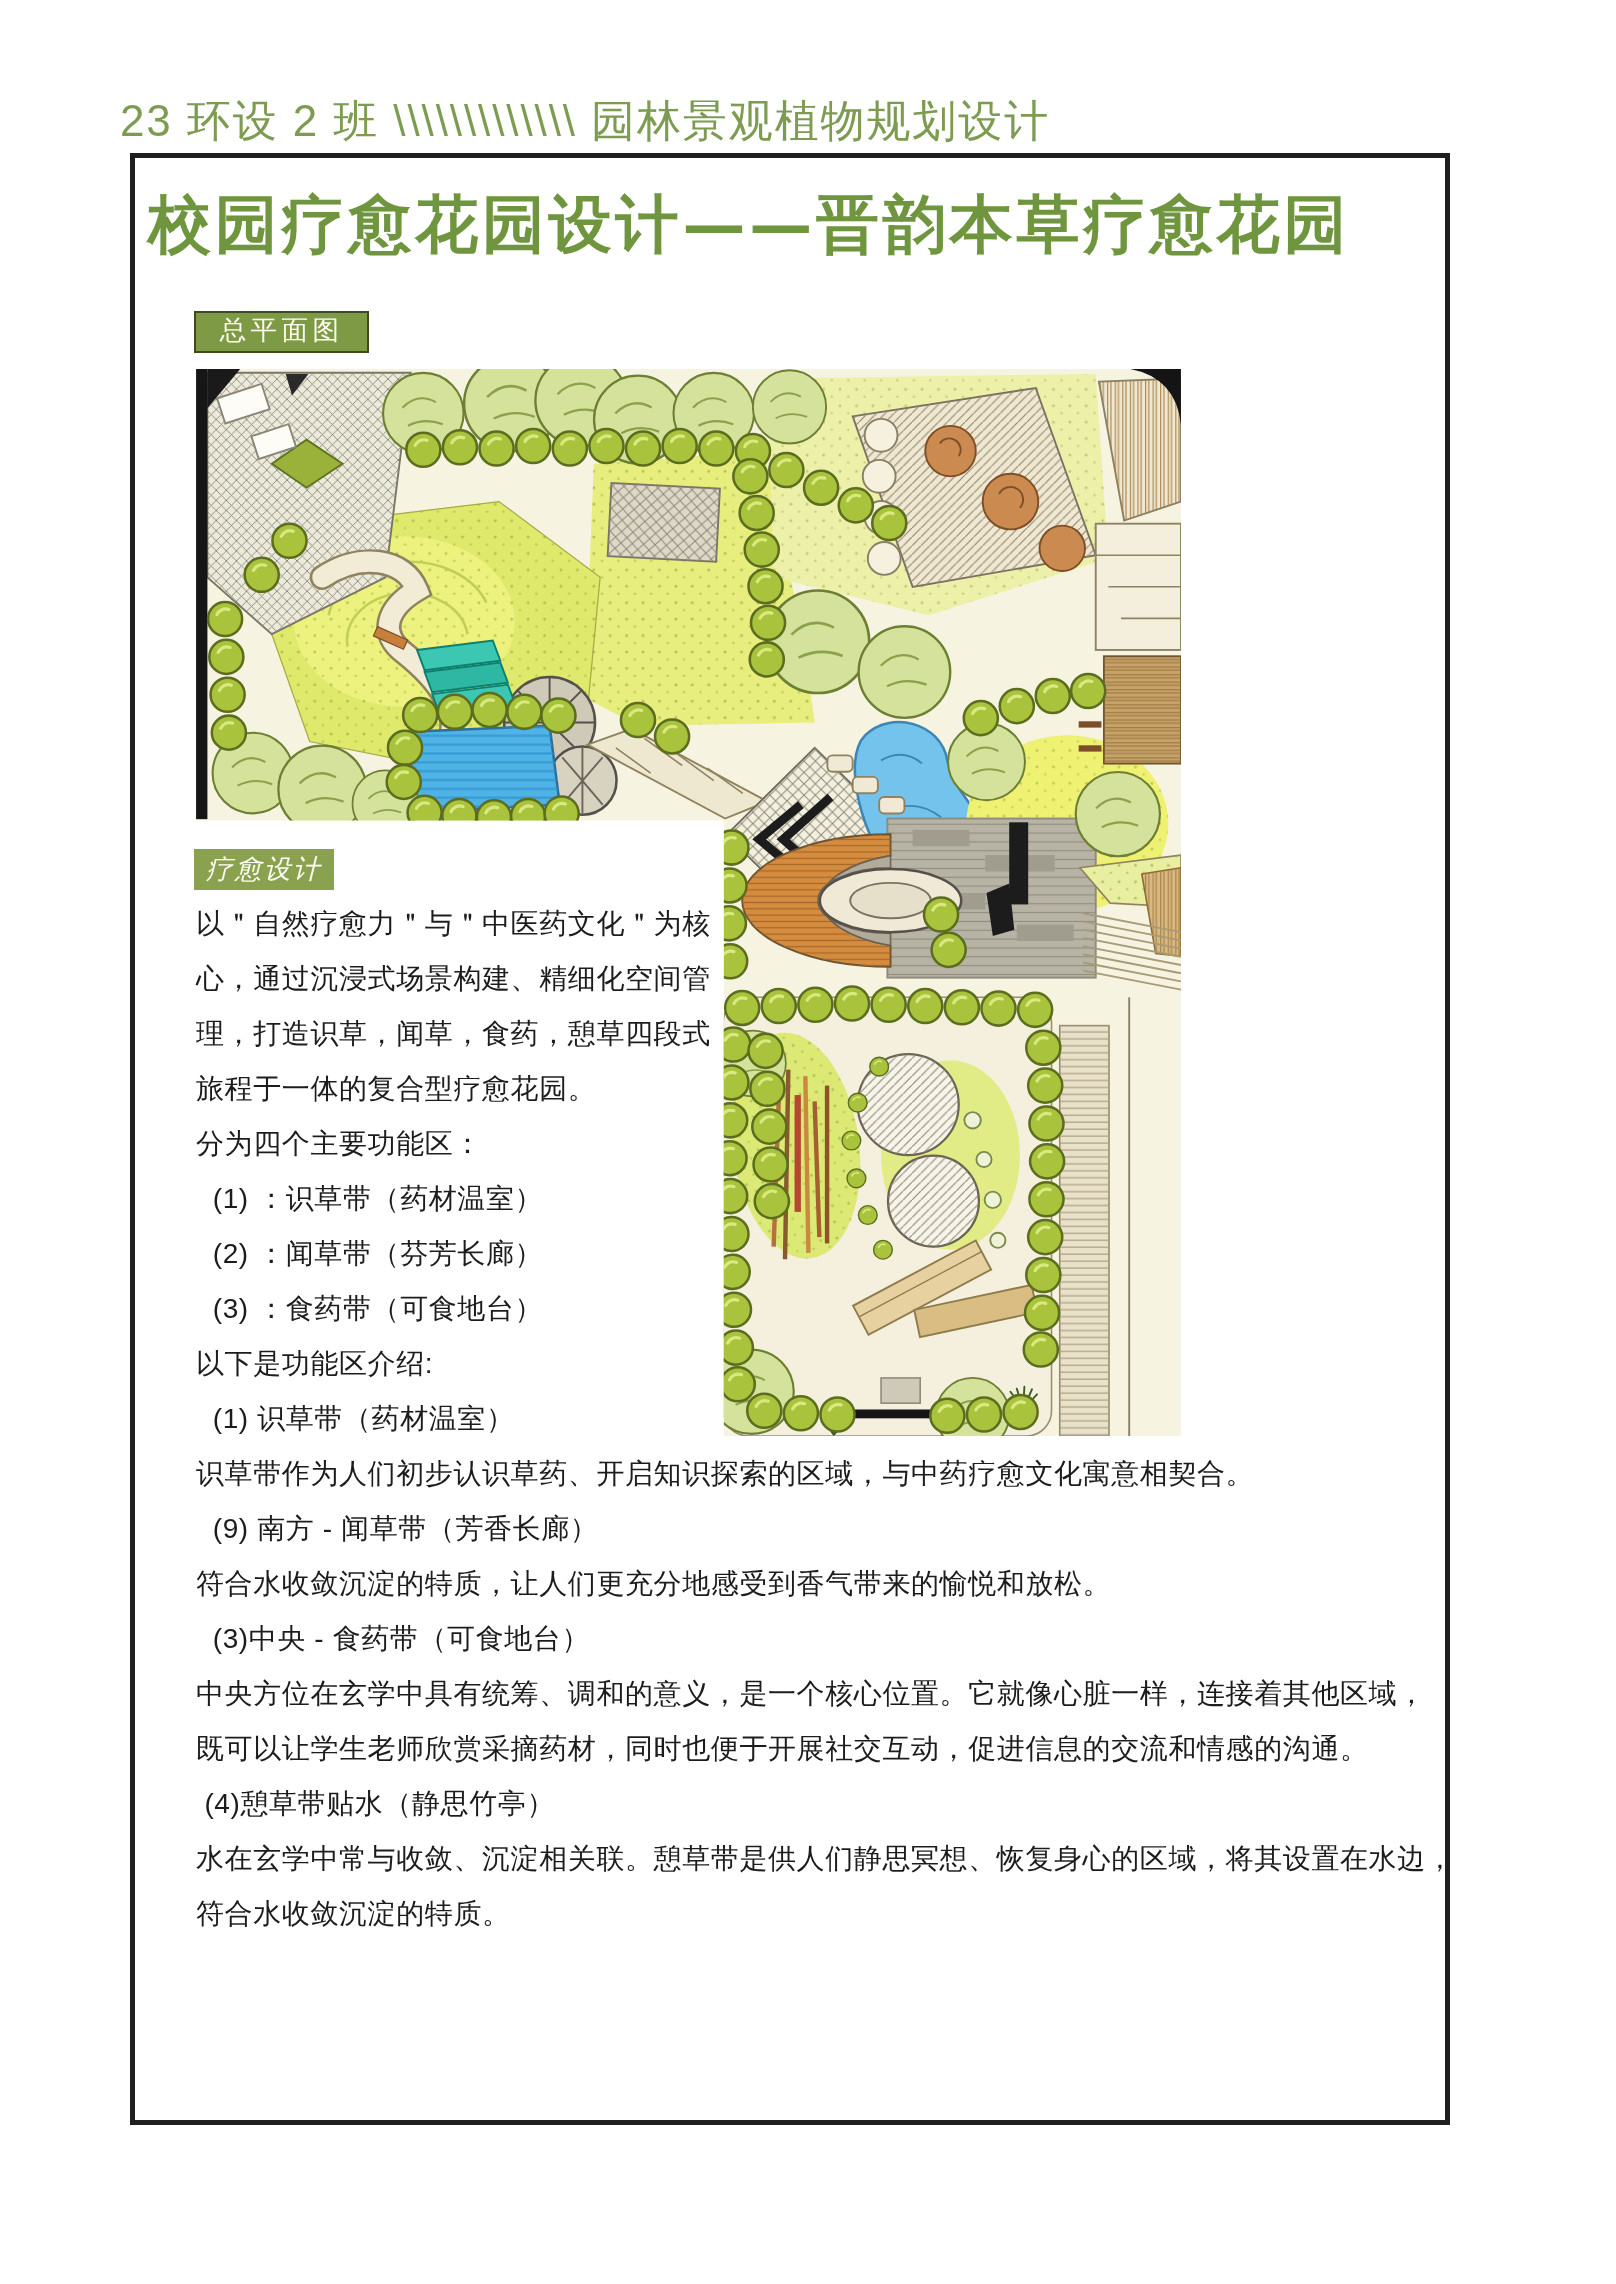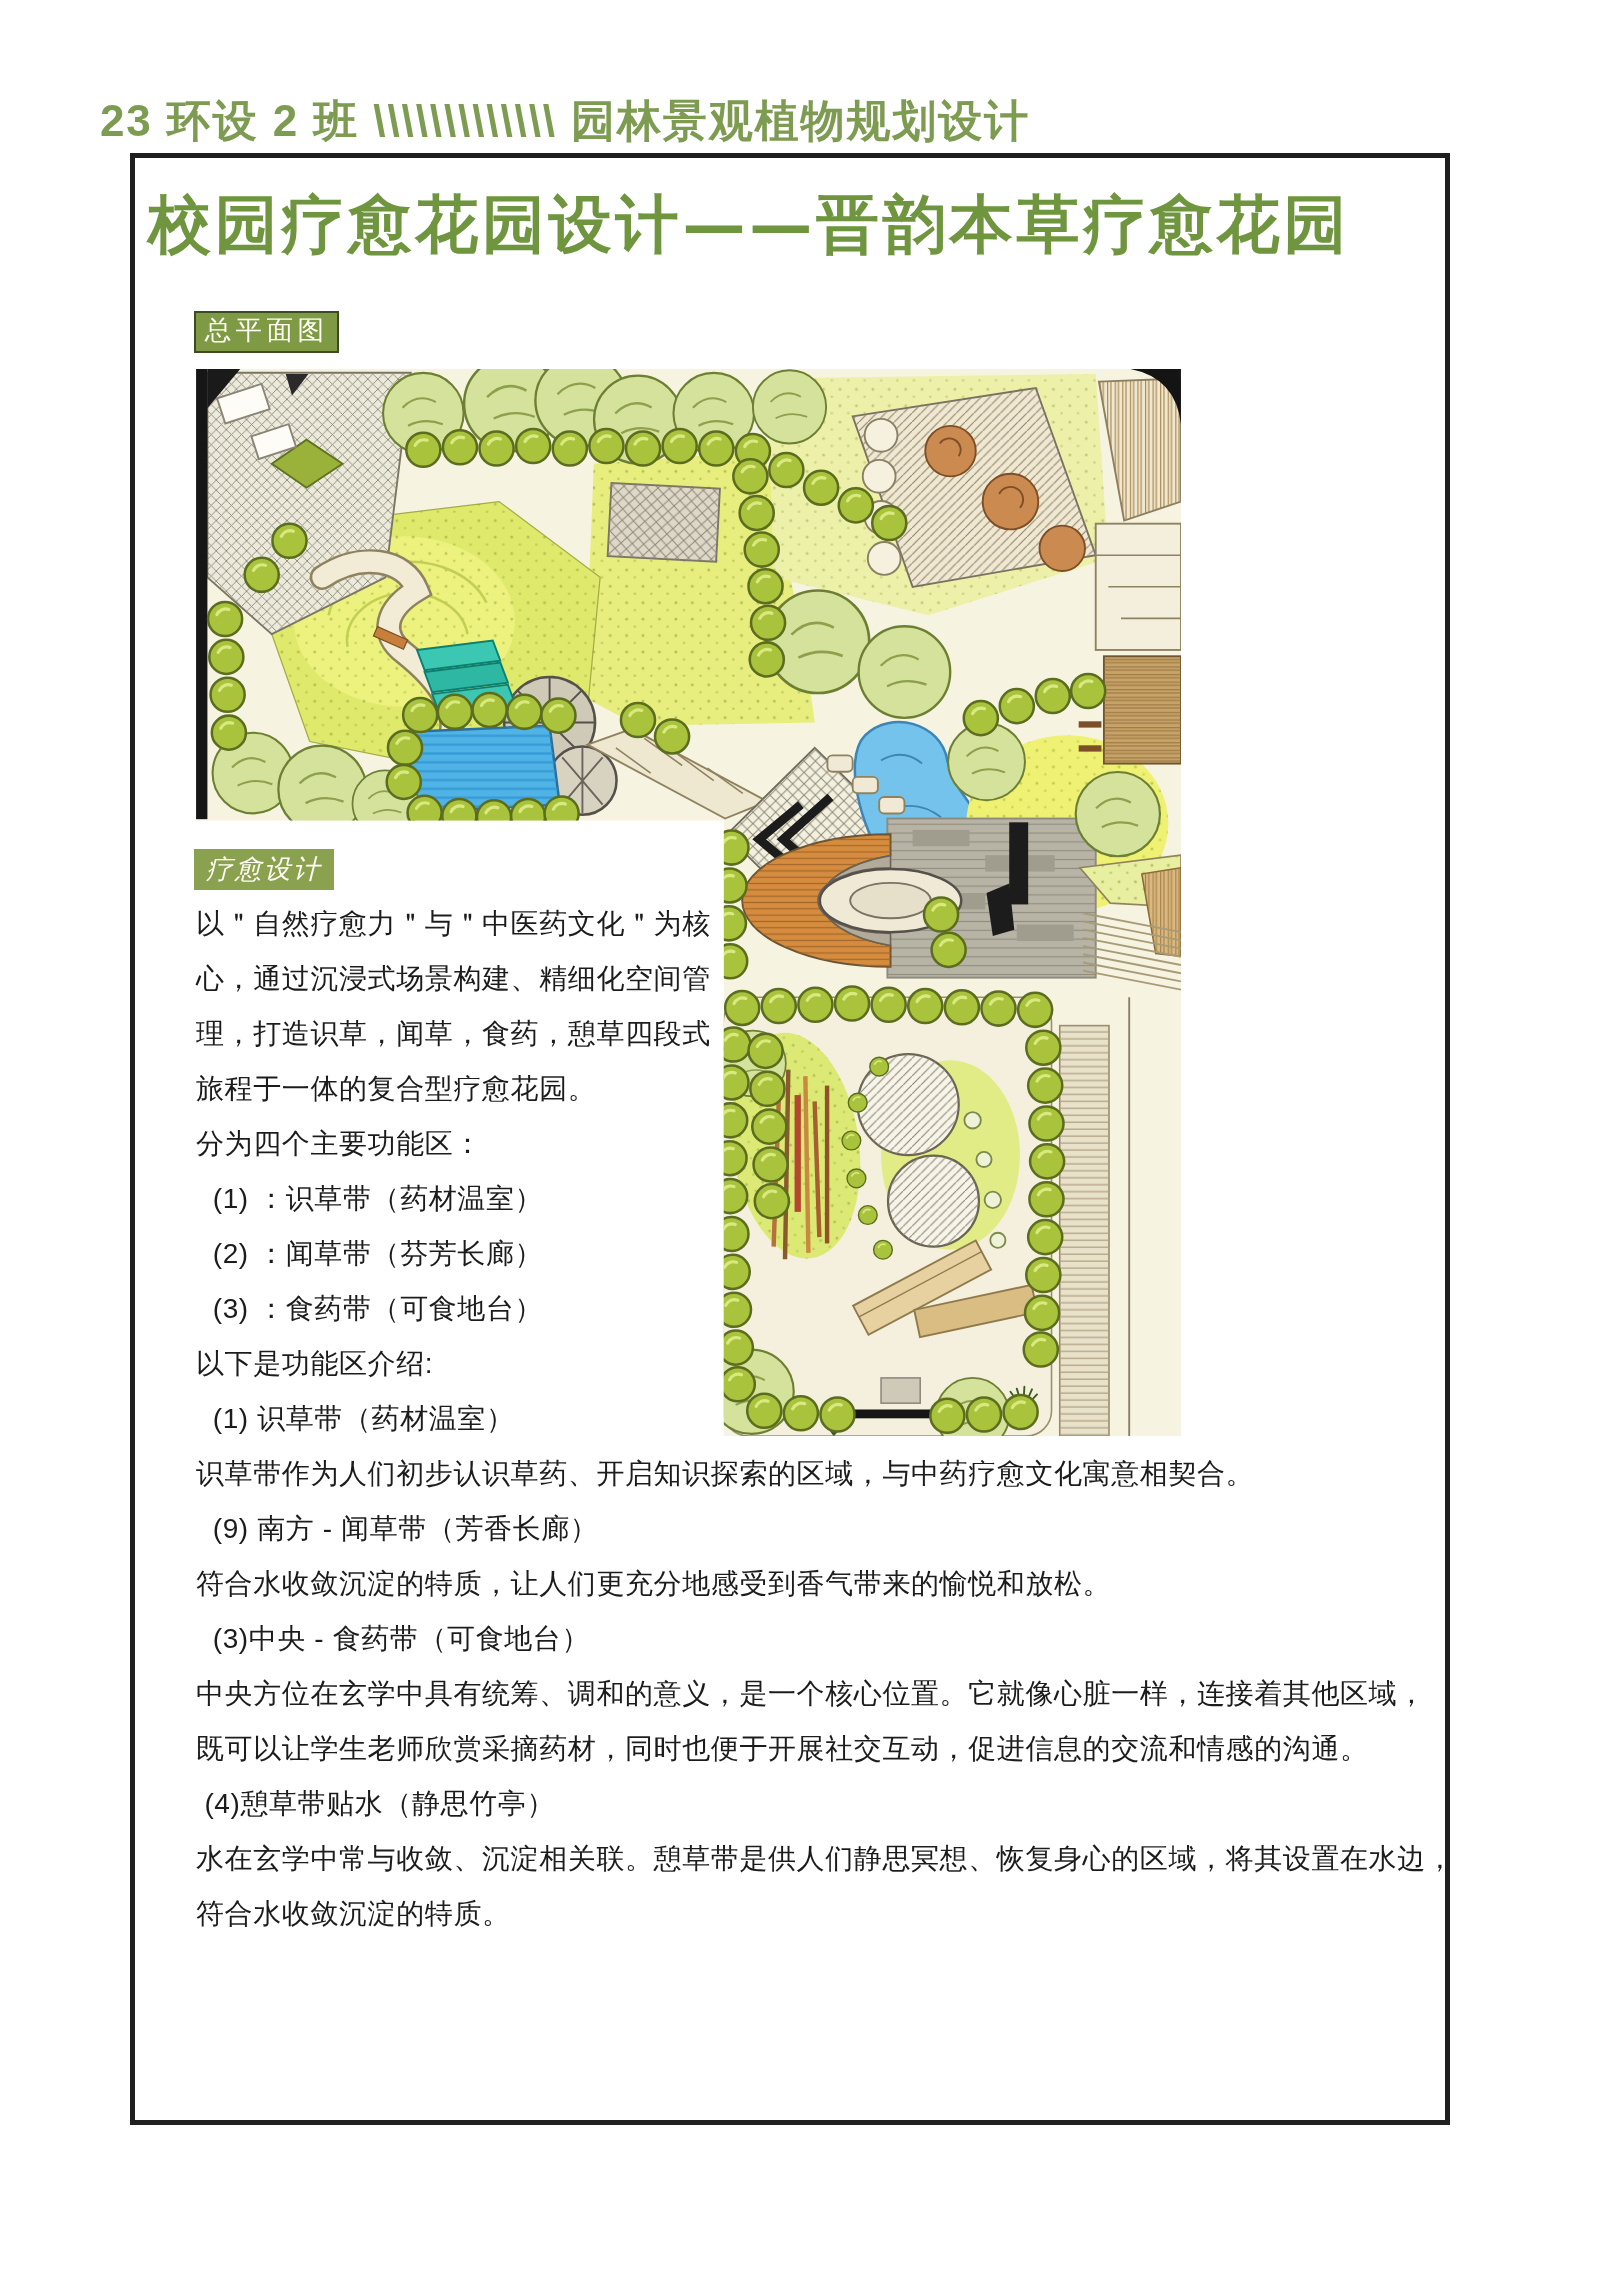--- a/index.html
+++ b/index.html
@@ -1,26 +1,26 @@
 <!DOCTYPE html>
 <html style="--accent-green: #7d9c52; --title-green: #6f963f; --label-bg: #7e9a44; --label2-bg: #8aa24f; --label-border: #3e4a22; --text-color: #1c1c1c; --box-border: #1f1f1f;font-size:10px"><head>
 <meta charset="utf-8">
 <style>
   html,body{margin:0;padding:0;background:#ffffff;}
   .page{position:relative;width:1617px;height:2284px;background:#ffffff;overflow:hidden;
         font-family:"Liberation Sans","DejaVu Sans",sans-serif;}
-  .hdr{position:absolute;left:100px;top:92px;font-size:44px;font-weight:700;
+  .hdr{position:absolute;left:120px;top:92px;font-size:44px;font-weight:400;
        color:var(--accent-green,#7d9c52);letter-spacing:1.9px;white-space:pre;}
   .frame{position:absolute;left:130px;top:153px;width:1320px;height:1972px;
          border:5.7px solid var(--box-border,#1f1f1f);box-sizing:border-box;background:#fff;}
   .title{position:absolute;left:148px;top:182px;width:1320px;text-align:left;
          font-size:63px;font-weight:700;color:var(--title-green,#6f963f);letter-spacing:3.8px;
          font-family:"DejaVu Serif","Liberation Serif",serif;}
   .lbl{position:absolute;color:#fdfdf4;text-align:center;box-sizing:border-box;}
-  .lbl1{left:194px;top:311px;width:145px;height:42px;background:var(--label-bg,#7e9a44);
+  .lbl1{left:194px;top:311px;width:175px;height:42px;background:var(--label-bg,#7e9a44);
         border:2.5px solid var(--label-border,#3e4a22);font-size:26.5px;line-height:35px;letter-spacing:4.4px;}
   .lbl2{left:194px;top:849px;width:140px;height:41px;background:var(--label2-bg,#8aa24f);
         font-size:26.5px;line-height:41px;letter-spacing:2.5px;font-style:italic;}
   .bodytext{position:absolute;left:196px;top:896px;width:1260px;}
   .tline{height:55px;line-height:55px;font-size:28px;color:var(--text-color,#1c1c1c);
          white-space:pre;letter-spacing:0.6px;}
   .plan{position:absolute;left:196px;top:369px;width:985px;height:1067px;}
 </style>
 </head>
 <body>

